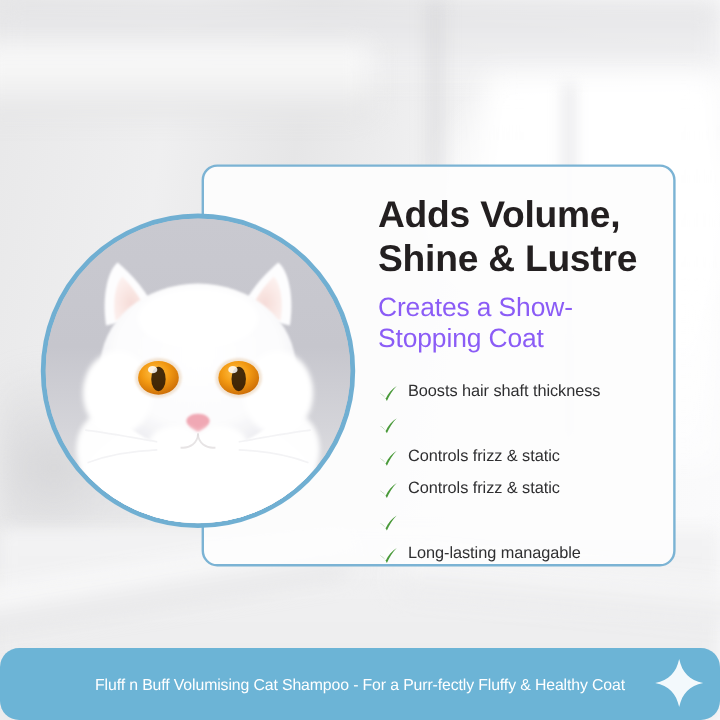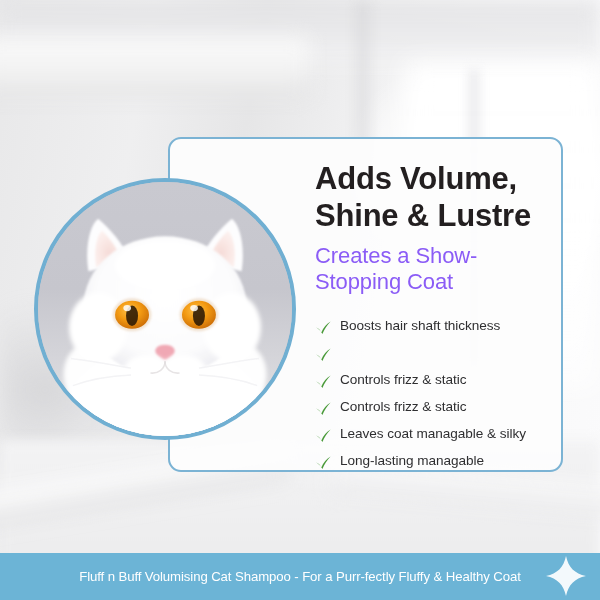--- a/index.html
+++ b/index.html
@@ -186,25 +186,26 @@
     width: 100%;
     height: 100%;
   }
 
   
   .footer {
     position: absolute;
     left: 0;
     bottom: 0;
     width: 600px;
-    height: 47px;
+    height: 60px;
     background: #6cb4d6;
     display: flex;
     align-items: center;
     justify-content: center;
+    border-radius: 16px;
   }
   .footer-text {
     font-size: 13.2px;
     color: #ffffff;
     letter-spacing: -0.1px;
     white-space: nowrap;
   }
   .sparkle {
     position: absolute;
     right: 12px;
@@ -270,21 +271,20 @@
             </svg>
           </span>
           <span class="benefit-text">Controls frizz &amp; static</span>
         </li>
         <li class="benefit">
           <span class="check-icon">
             <svg viewBox="0 0 17 15" width="17" height="15" aria-hidden="true">
               <path d="M1.2 7.6 C3.4 8.4 5.2 10.1 6.3 12.4 C8.4 7.8 11.6 4.1 15.6 1.6 C12.2 5.2 9.4 9.4 7.4 14.1 C6.0 11.2 3.8 8.9 1.2 7.6 Z" fill="#4a9a3a"></path>
             </svg>
           </span>
-          <span class="benefit-text">Leaves coat managable &amp; silky</span>
         </li>
         <li class="benefit">
           <span class="check-icon">
             <svg viewBox="0 0 17 15" width="17" height="15" aria-hidden="true">
               <path d="M1.2 7.6 C3.4 8.4 5.2 10.1 6.3 12.4 C8.4 7.8 11.6 4.1 15.6 1.6 C12.2 5.2 9.4 9.4 7.4 14.1 C6.0 11.2 3.8 8.9 1.2 7.6 Z" fill="#4a9a3a"></path>
             </svg>
           </span>
           <span class="benefit-text">Long-lasting managable</span>
         </li>
       </ul>

